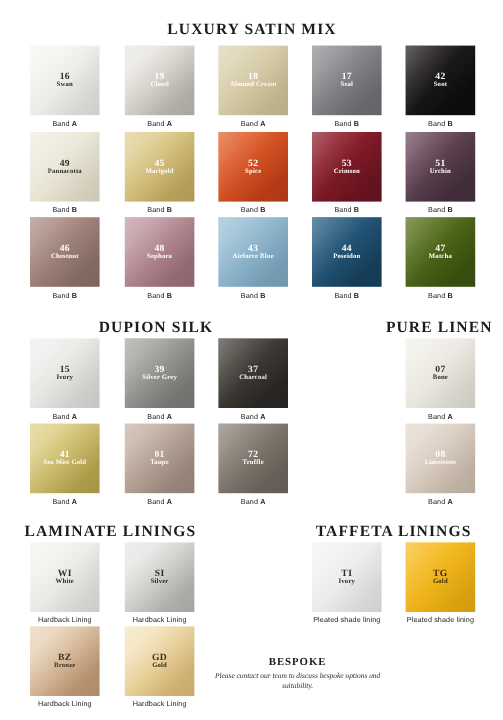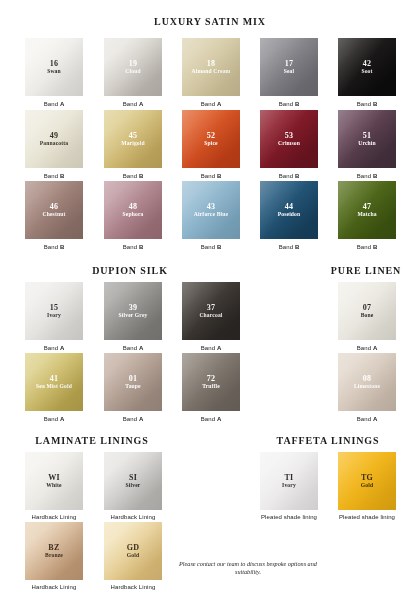--- a/index.html
+++ b/index.html
@@ -15,21 +15,21 @@
     width: 419px;
     height: 600px;
     background: #ffffff;
   }
 
   
   .section-title {
     position: absolute;
     font-family: "Liberation Serif", "DejaVu Serif", serif;
     font-weight: bold;
-    font-size: 10px;
+    font-size: 13px;
     letter-spacing: 0.9px;
     color: #1c1c1c;
     text-align: center;
     white-space: nowrap;
   }
 
   
   .cell {
     position: absolute;
     width: 58px;
@@ -341,14 +341,15 @@
       <div class="band two"><span>Pleated shade lining</span></div>
     </div>
     <div class="cell" style="left: 338px; top: 452px;">
       <div class="chip" style="background: linear-gradient(138deg, rgb(246, 188, 36) 0%, rgb(246, 188, 36) 22%, rgb(232, 171, 18) 78%, rgb(232, 171, 18) 100%); color: rgb(58, 44, 8);">
         <div class="num">TG</div>
         <div class="nm">Gold</div>
         <div class="sheen"></div>
       </div>
       <div class="band two"><span>Pleated shade lining</span></div>
     </div>
+    <div class="bespoke-title" style="left: 168px; top: 546px;">BESPOKE</div>
     <div class="bespoke-text" style="left: 168px; top: 560px;">Please contact our team to discuss bespoke options and suitability.</div>
   </div>
 
 </body></html>

